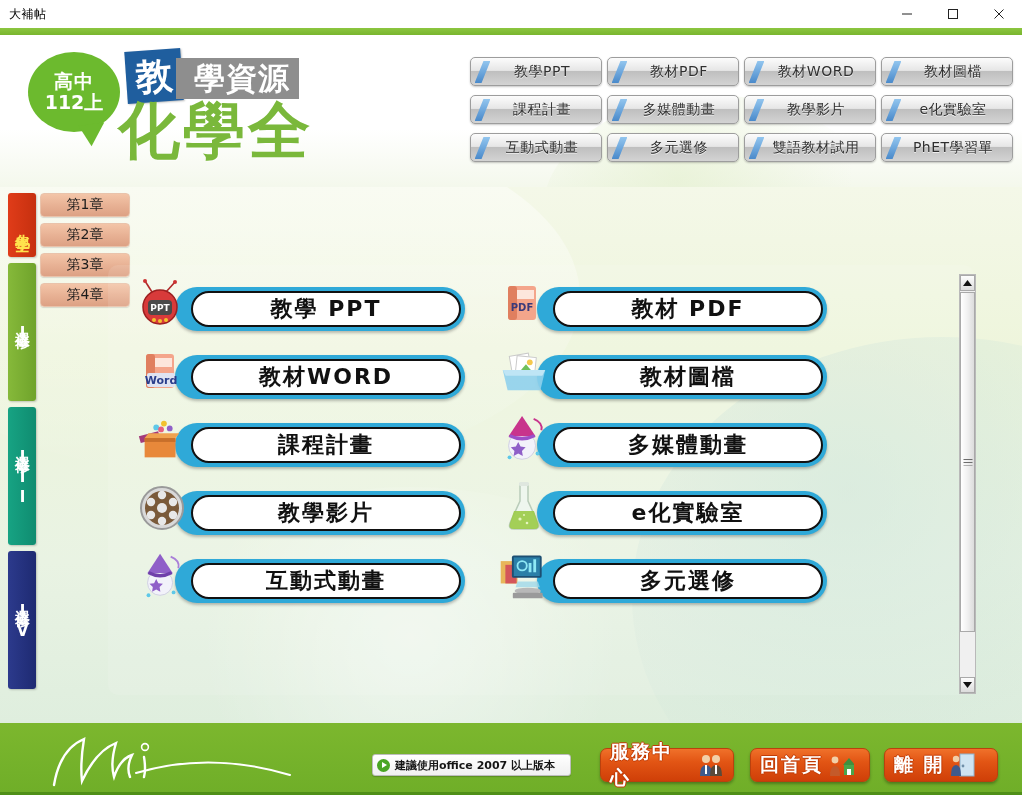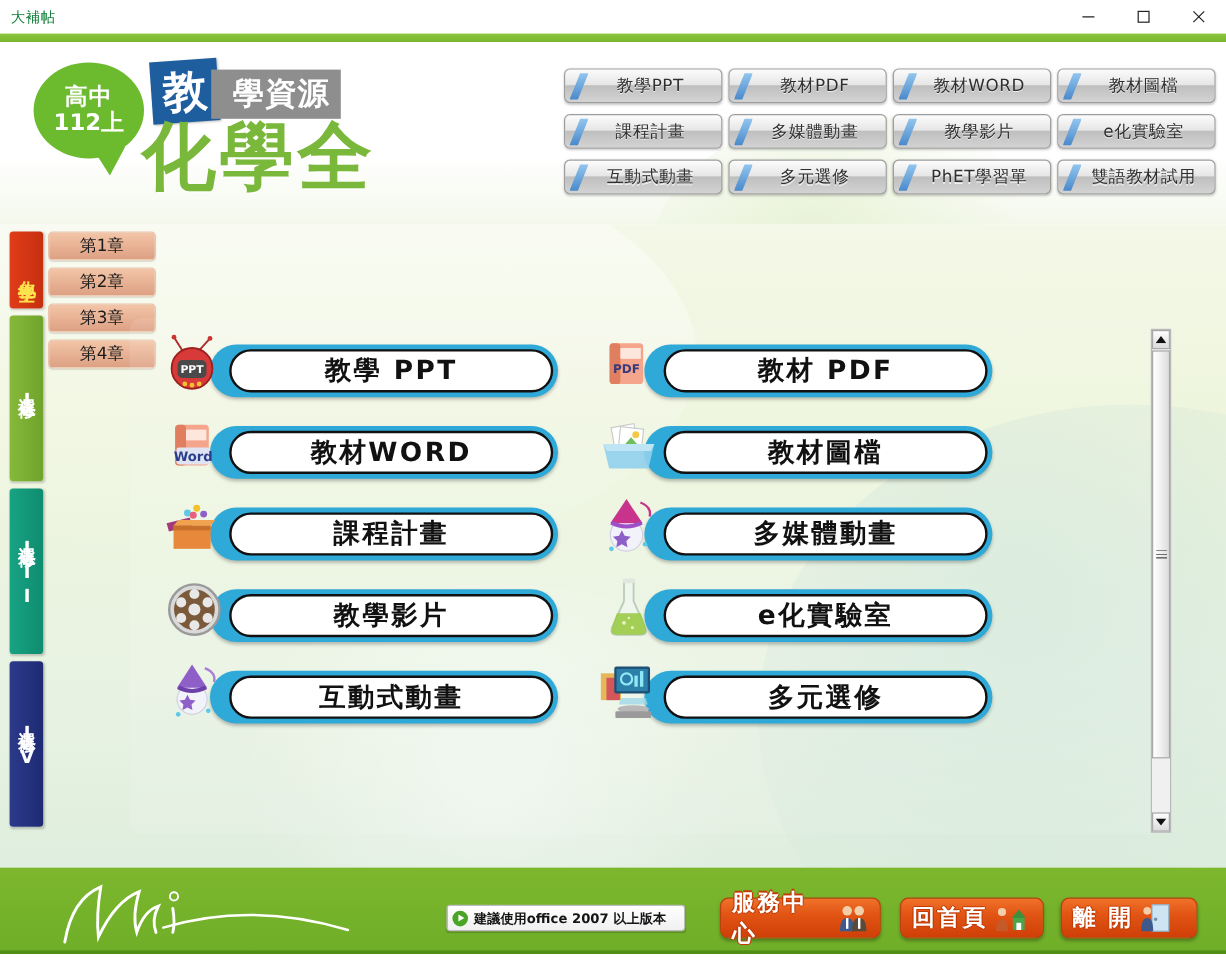--- a/index.html
+++ b/index.html
@@ -10,21 +10,21 @@
   }
   #app { position: relative; width: 1022px; height: 798px; overflow: hidden; }
 
   
   .titlebar {
     position: absolute; top: 0; left: 0; width: 1022px; height: 28px;
     background: #ffffff; border-bottom: 0px;
     display: flex; align-items: center;
   }
   .titlebar-text {
-    font-size: 12px; color: #15803d; padding-left: 9px; letter-spacing: .5px;
+    font-size: 12px; color: #000000; padding-left: 9px; letter-spacing: .5px;
   }
   .winbtns { position: absolute; right: 0; top: 0; height: 28px; display: flex; }
   .winbtn {
     width: 46px; height: 28px; display: flex; align-items: center; justify-content: center;
     color: #222; font-size: 13px; line-height: 1;
   }
   .winbtn svg { display: block; }
 
   
   .greenrule {
@@ -64,21 +64,21 @@
     position: absolute; left: 104px; top: 2px; width: 56px; height: 52px;
     background: #1f5e9e; transform: rotate(-4deg);
     display: flex; align-items: center; justify-content: center;
     box-shadow: 1px 1px 2px rgba(0,0,0,.25);
   }
   .jiao-box span { color: #fff; font-size: 37px; font-weight: bold; line-height: 1; transform: rotate(0deg); }
   .gray-band {
     position: absolute; left: 154px; top: 10px; height: 41px; padding: 0 9px 0 18px;
     background: #8e8e8e; display: flex; align-items: center;
   }
-  .gray-band span { color: #fff; font-size: 26px; font-weight: bold; letter-spacing: 1px; }
+  .gray-band span { color: #fff; font-size: 31px; font-weight: bold; letter-spacing: 1px; }
   .title-main {
     position: absolute; left: 96px; top: 52px;
     font-size: 62px; font-weight: bold; color: #7ab83b; letter-spacing: 3px;
     line-height: 1; text-shadow: 1px 1px 0 rgba(255,255,255,.6);
   }
 
   
   .navgrid {
     position: absolute; left: 470px; top: 22px;
     display: grid; grid-template-columns: repeat(4, 132px); gap: 9px 5px;
@@ -328,25 +328,25 @@
       <div class="navbtn">
         <span class="slash"></span>
         <span class="navbtn-label">互動式動畫</span>
       </div>
       <div class="navbtn">
         <span class="slash"></span>
         <span class="navbtn-label">多元選修</span>
       </div>
       <div class="navbtn">
         <span class="slash"></span>
+        <span class="navbtn-label">雙語教材試用</span>
+      </div>
+      <div class="navbtn">
+        <span class="slash"></span>
         <span class="navbtn-label">PhET學習單</span>
-      </div>
-      <div class="navbtn">
-        <span class="slash"></span>
-        <span class="navbtn-label">雙語教材試用</span>
       </div>
     </div>
   </div>
 
   <div class="body-area">
     <div class="body-deco1"></div>
     <div class="body-deco2"></div>
     <div class="body-deco3"></div>
 
     <div class="sidebar">

